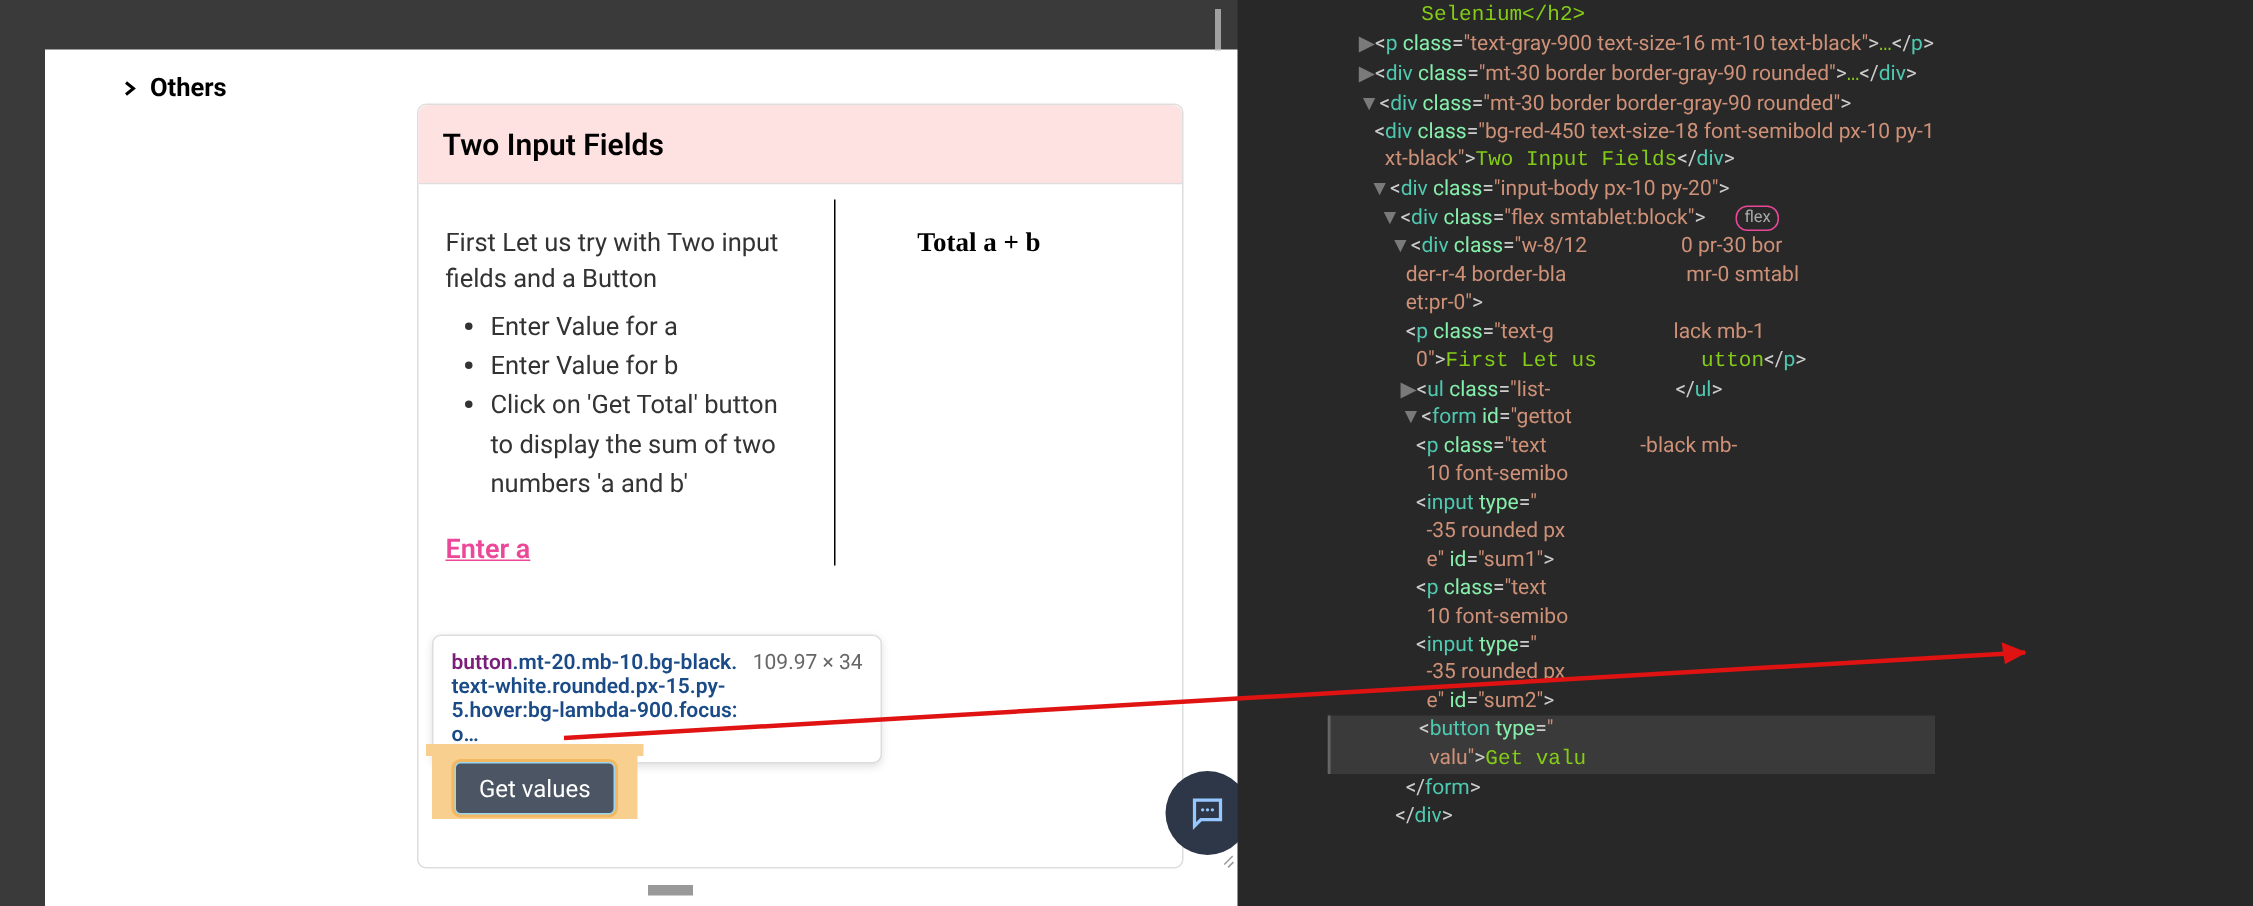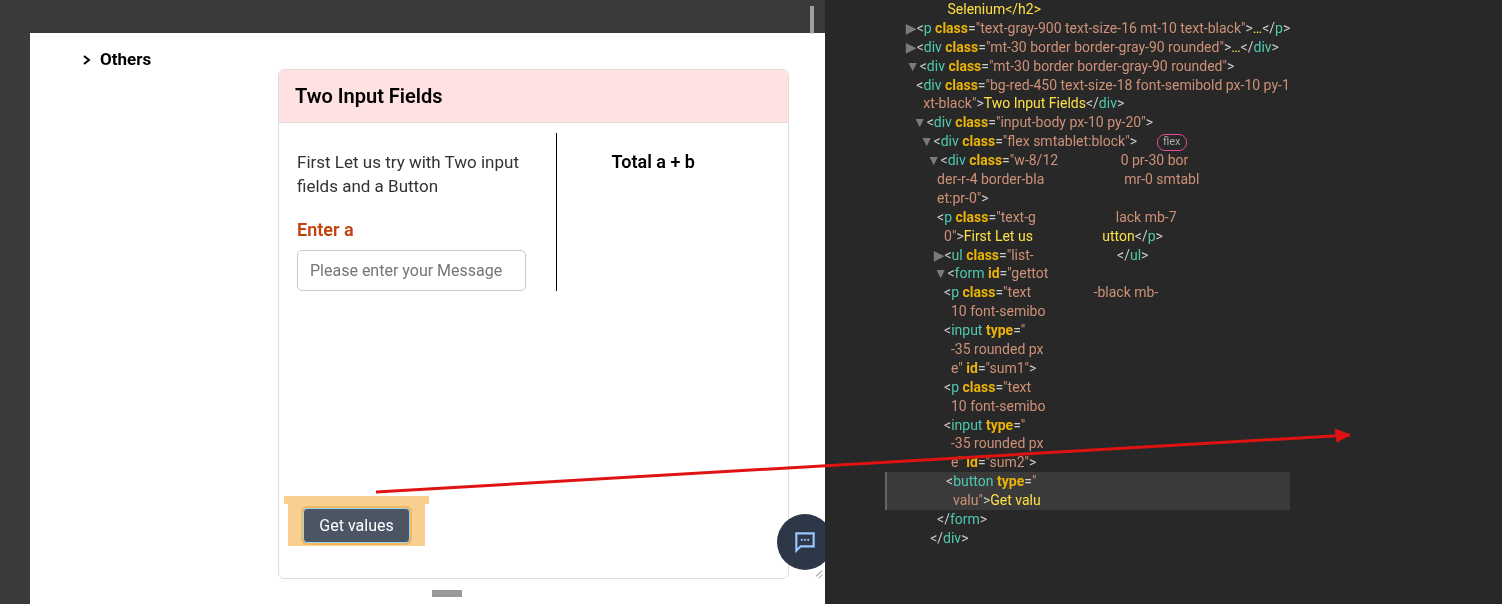--- a/index.html
+++ b/index.html
@@ -8,41 +8,41 @@
   .page { position:absolute; left:30px; top:0; width:837px; height:585px; background:#fff; overflow:hidden;margin-top:33px; }
   .sidebar-item { position:absolute; left:52px; top:16px; font-weight:700; font-size:17px; color:#000; }
   .sidebar-item .caret { display:inline-block; margin-right:8px; }
   .card { position:absolute; left:248px; top:36px; width:511px; height:510px; border:1px solid #ddd; border-radius:6px; }
   .card-hdr { background:#fee2e2; color:#000; font-weight:600; font-size:20px; padding:14px 16px; border-top-left-radius:6px; border-top-right-radius:6px; border-bottom:1px solid #ddd;}
   .card-body { padding:10px 18px 20px; display:flex;gap:25px; }
   .colL { width:58%; padding-right:30px; border-right:1px solid #000; }
   .colR { width:42%; padding-left:30px; }
   .para { font-size:17px; color:#333; line-height:1.4; margin-top:18px; }
   .list { margin:6px 0 0 30px; font-size:17px; color:#333; line-height:1.55; }
-  .label { font-weight:600; font-size:18px; margin-top:20px; color:#c2410c; }
+  .label { font-weight:600; font-size:18px; margin-top:20px; color:#ec4899;text-decoration:underline; }
   .inp { width:100%; padding:10px 12px; font-size:16px; border:1px solid #c9c9c9; border-radius:5px; margin-top:10px; color:#888; }
   .tooltip { position:absolute; left:258px; top:390px; width:300px; background:#fff; border:1px solid #ddd; border-radius:6px; padding:10px 12px; box-shadow:0 2px 6px rgba(0,0,0,.12); display:flex; justify-content:space-between; gap:8px; font-size:14px; }
   .tooltip .sel { color:#7a1e7a; font-weight:600; word-break:break-all; }
   .tooltip .sel b { color:#1a4b87; font-weight:600; }
   .tooltip .dim { color:#666; white-space:nowrap; }
   .tooltip::after { content:""; position:absolute; left:20px; bottom:-8px; width:0; height:0; border:8px solid transparent; border-top-color:#fff; border-bottom:none;}
   .highlight { position:absolute; left:258px; top:471px; width:137px; height:42px; background:#f9cf90; display:flex; align-items:center; justify-content:center;}
   .highlight::before{content:"";position:absolute;left:-4px;top:-8px;right:-4px;height:8px;background:#f9cf90;}
   .getbtn { background:#4b5563; color:#fff; border:1px solid #9bd6f0; border-radius:4px; padding:7px 15px; font-size:16px; cursor:pointer; box-shadow:0 0 0 2px #f2b860;}
-  .total { font-weight:600; font-size:18px; color:#000; margin-top:18px; }
+  .total { font-weight:600; font-size:18px; color:#000; margin-top:18px;font-family:Liberation Serif, serif; }
   .chat { position:absolute; right:34px; bottom:48px; width:56px; height:56px; border-radius:50%; background:#2d3748; display:flex; align-items:center; justify-content:center; }
   .resize { position:absolute; left:402px; bottom:24px; width:30px; height:4px; background:#999; box-shadow:0 3px 0 #999; }
   .splitter{position:absolute;left:810px;top:6px;width:4px;height:28px;border-left:2px solid #ccc;border-right:2px solid #ccc;opacity:.7;}
   .dragcorner{position:absolute;left:815px;bottom:21px;width:10px;height:10px;}
   .dragcorner span{position:absolute;background:#999;width:8px;height:1px;transform:rotate(-45deg);}
   .dragcorner span:nth-child(2){width:5px;top:3px;left:3px;}
 
   .right-pane { position:absolute; left:825px; top:0; width:677px; height:604px; background:#282828; color:#ccc; font-family:ui-monospace,Menlo,Consolas,monospace; font-size:14px; line-height:1.35; }
   .dom { position:absolute; left:60px; top:0; width:405px; height:560px; overflow:hidden; }
-  .dl { white-space:pre; } .ttag{color:#4ec9b0;} .tattr{color:#eab308;font-weight:bold;} .tval{color:#ce9178;} .ttxt{color:#fde047;} .tdim{color:#7a7a7a;}
+  .dl { white-space:pre; } .ttag{color:#4ec9b0;} .tattr{color:#86efac;} .tval{color:#ce9178;} .ttxt{color:#84cc16;font-family:Liberation Mono, monospace;} .tdim{color:#7a7a7a;}
   .flexpill{display:inline-block;border:1px solid #ec4899;color:#aaa;border-radius:8px;padding:0 5px;font-size:11px;margin-left:20px;vertical-align:1px;}
   .hl-line{background:#3a3a3a;border-left:2px solid #666;}
   .gutter-dots{position:absolute;left:-14px;top:405px;color:#777;font-size:14px;}
 
   .arrow{position:absolute;stroke:#e01313;fill:#e01313;pointer-events:none;}
 </style>
 </head>
 <body>
 
 <div class="left-pane">
@@ -53,29 +53,37 @@
             <path d="M2 1 L7 5 L2 9" stroke="#000" stroke-width="2" fill="none"></path>
           </svg>
       </span><span>Others</span>
     </div>
 
     <div class="card">
       <div class="card-hdr">Two Input Fields</div>
       <div class="card-body">
         <div class="colL">
           <p class="para">First Let us try with Two input fields and a Button</p>
+          <ul class="list">
+            <li>Enter Value for a</li>
+            <li>Enter Value for b</li>
+            <li>Click on 'Get Total' button to display the sum of two numbers 'a and b'</li>
+          </ul>
           <p class="label">Enter a</p>
-          <input class="inp" placeholder="Please enter your Message" style="">
         </div>
         <div class="colR">
           <p class="total">Total a + b</p>
         </div>
       </div>
     </div>
 
+    <div class="tooltip">
+      <span class="sel"><span>button</span><b>.mt-20.mb-10.bg-black.text-white.rounded.px-15.py-5.hover:bg-lambda-900.focus:o…</b></span>
+      <span class="dim">109.97 × 34</span>
+    </div>
 
     <div class="highlight">
       <button class="getbtn">Get values</button>
     </div>
 
     <div class="chat">
       <svg width="26" height="26" viewBox="0 0 24 24">
           <path d="M4 4h16v12H8l-4 4z" fill="none" stroke="#97c7ff" stroke-width="2"></path>
           <circle cx="9" cy="10" r="1" fill="#97c7ff"></circle>
           <circle cx="12" cy="10" r="1" fill="#97c7ff"></circle>
@@ -99,21 +107,21 @@
 <div class="dl">      <span class="tdim">▶</span>&lt;<span class="ttag">p</span> <span class="tattr">class</span>=<span class="tval">"<span>text-gray-900 text-size-16 mt-10 text-black</span>"</span>&gt;<span class="ttxt">…</span>&lt;/<span class="ttag">p</span>&gt;</div>
 <div class="dl">      <span class="tdim">▶</span>&lt;<span class="ttag">div</span> <span class="tattr">class</span>=<span class="tval">"<span>mt-30 border border-gray-90 rounded</span>"</span>&gt;<span class="ttxt">…</span>&lt;/<span class="ttag">div</span>&gt;</div>
 <div class="dl">      <span class="tdim">▼</span>&lt;<span class="ttag">div</span> <span class="tattr">class</span>=<span class="tval">"<span>mt-30 border border-gray-90 rounded</span>"</span>&gt;</div>
 <div class="dl">         &lt;<span class="ttag">div</span> <span class="tattr">class</span>=<span class="tval">"<span>bg-red-450 text-size-18 font-semibold px-10 py-10 te</span></span></div>
 <div class="dl">           <span class="tval"><span>xt-black</span>"</span>&gt;<span class="ttxt">Two Input Fields</span>&lt;/<span class="ttag">div</span>&gt;</div>
 <div class="dl">        <span class="tdim">▼</span>&lt;<span class="ttag">div</span> <span class="tattr">class</span>=<span class="tval">"<span>input-body px-10 py-20</span>"</span>&gt;</div>
 <div class="dl">          <span class="tdim">▼</span>&lt;<span class="ttag">div</span> <span class="tattr">class</span>=<span class="tval">"<span>flex smtablet:block</span>"</span>&gt;<span class="flexpill">flex</span></div>
 <div class="dl">            <span class="tdim">▼</span>&lt;<span class="ttag">div</span> <span class="tattr">class</span>=<span class="tval">"<span>w-8/12</span></span>                  <span class="tval">0 pr-30 bor</span></div>
 <div class="dl">               <span class="tval">der-r-4 border-bla</span>                       <span class="tval">mr-0 smtabl</span></div>
 <div class="dl">               <span class="tval"><span>et:pr-0</span>"</span>&gt;</div>
-<div class="dl">               &lt;<span class="ttag">p</span> <span class="tattr">class</span>=<span class="tval">"<span>text-g</span></span>                       <span class="tval">lack mb-7</span></div>
+<div class="dl">               &lt;<span class="ttag">p</span> <span class="tattr">class</span>=<span class="tval">"<span>text-g</span></span>                       <span class="tval">lack mb-1</span></div>
 <div class="dl">                 <span class="tval"><span>0</span>"</span>&gt;<span class="ttxt">First Let us</span>                    <span class="ttxt">utton</span>&lt;/<span class="ttag">p</span>&gt;</div>
 <div class="dl">              <span class="tdim">▶</span>&lt;<span class="ttag">ul</span> <span class="tattr">class</span>=<span class="tval">"<span>list-</span></span>                        &lt;/<span class="ttag">ul</span>&gt;</div>
 <div class="dl">              <span class="tdim">▼</span>&lt;<span class="ttag">form</span> <span class="tattr">id</span>=<span class="tval">"<span>gettot</span></span></div>
 <div class="dl">                 &lt;<span class="ttag">p</span> <span class="tattr">class</span>=<span class="tval">"<span>text</span></span>                  <span class="tval"><span>-black mb-</span></span></div>
 <div class="dl">                   <span class="tval">10 font-semibo</span></div>
 <div class="dl">                 &lt;<span class="ttag">input</span> <span class="tattr">type</span>=<span class="tval">"<span></span></span></div>
 <div class="dl">                   <span class="tval">-35 rounded px</span></div>
 <div class="dl">                   <span class="tval"><span>e</span>"</span> <span class="tattr">id</span>=<span class="tval">"<span>sum1</span>"</span>&gt;</div>
 <div class="dl">                 &lt;<span class="ttag">p</span> <span class="tattr">class</span>=<span class="tval">"<span>text</span></span></div>
 <div class="dl">                   <span class="tval">10 font-semibo</span></div>

